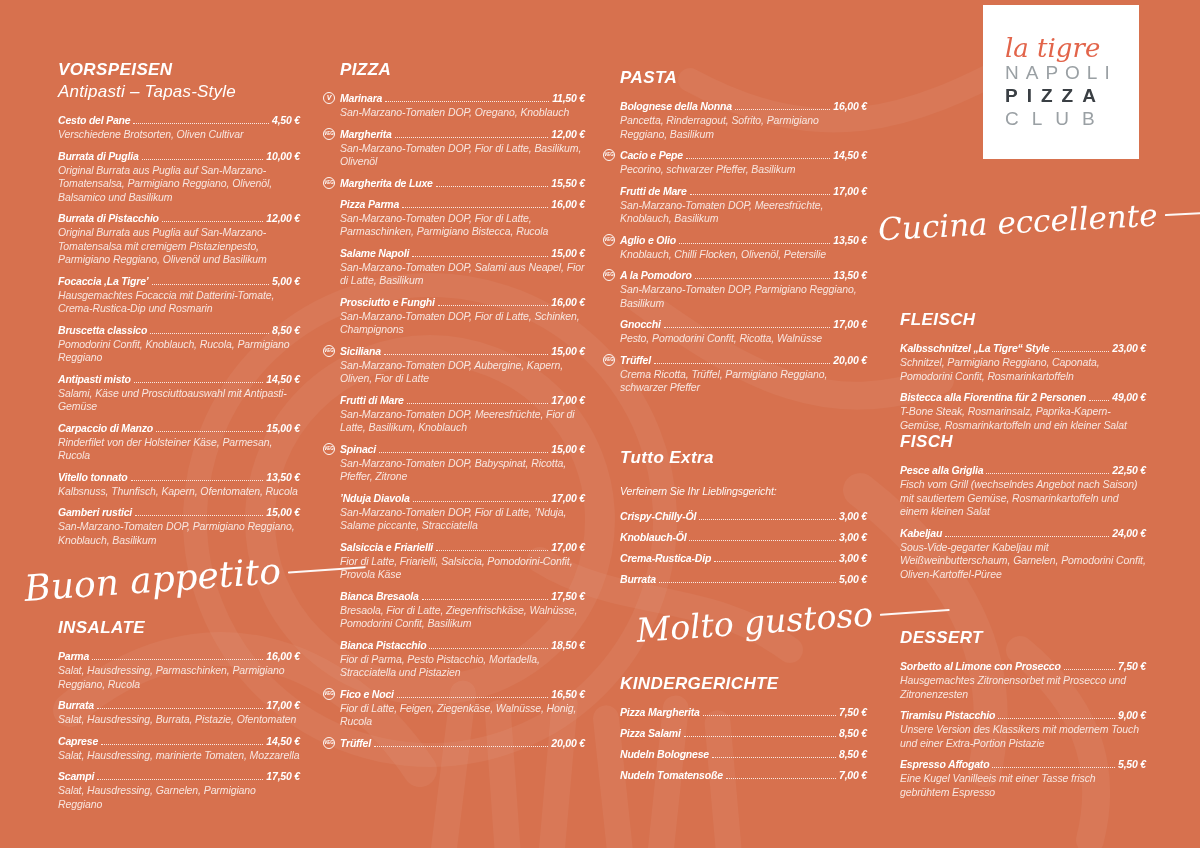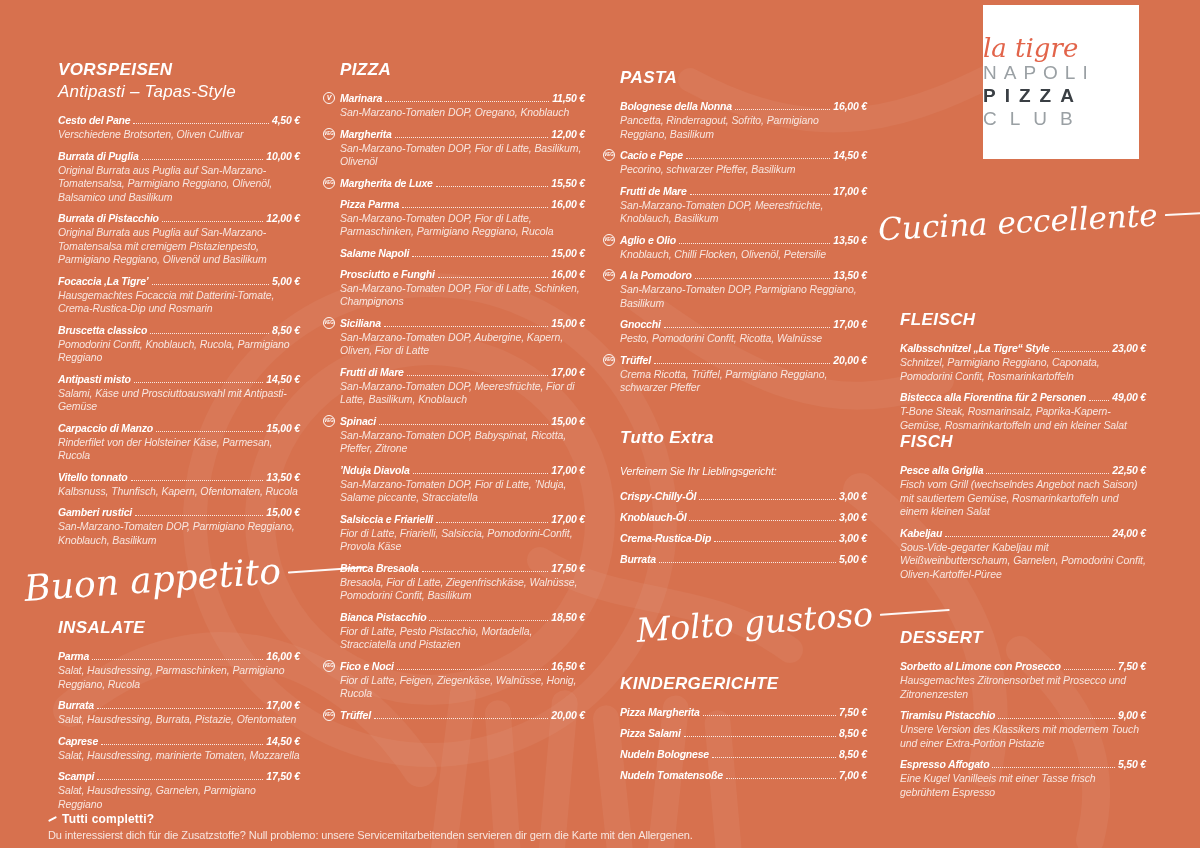--- a/index.html
+++ b/index.html
@@ -34,21 +34,21 @@
 
   .script{position:absolute; font-family:"DejaVu Serif", serif; font-style:italic;
           color:#fff; white-space:nowrap;}
   .script .swoosh{display:inline-block; height:2px; background:rgba(255,255,255,.95);
           border-radius:2px; vertical-align:9px; margin-left:7px;}
   .script-buon{left:24px; top:556px; font-size:36px; transform:rotate(-4deg);}
   .script-molto{left:636px; top:600px; font-size:33px; transform:rotate(-4deg);}
   .script-cucina{left:878px; top:202px; font-size:31px; transform:rotate(-3deg);}
 
   .logo{position:absolute; left:983px; top:5px; width:156px; height:154px; background:#fff;
-        display:flex; flex-direction:column; justify-content:center; box-sizing:border-box;}
+        display:flex; flex-direction:column; justify-content:center; padding-left:22px; box-sizing:border-box;}
   .logo-script{font-family:"DejaVu Serif", serif; font-style:italic; font-size:26px; line-height:26px; color:#e2644a;}
   .logo-word{font-size:19px; line-height:23px;}
   .logo-word.gray{color:#9aa0a4; letter-spacing:7px;}
   .logo-word.dark{color:#3a3f44; font-weight:bold; letter-spacing:9px;}
   .logo-word.club{letter-spacing:13px;}
 
   .footer{position:absolute; left:48px; top:812px; width:820px;}
   .footer-title-row{font-size:12px; font-weight:bold; letter-spacing:.2px;}
   .dash{display:inline-block; width:9px; height:2px; background:#fff; border-radius:1px;
         transform:rotate(-27deg); margin-right:5px; vertical-align:3px;}
@@ -229,28 +229,29 @@
             <span class="leader"></span>
             <span class="price">15,50 €</span>
           </div>
         </div>
         <div class="item">
           <div class="name-row">
             <span class="iname">Pizza Parma</span>
             <span class="leader"></span>
             <span class="price">16,00 €</span>
           </div>
-          <div class="desc">San-Marzano-Tomaten DOP, Fior di Latte, Parmaschinken, Parmigiano Reggiano, Rucola</div>
+          <div class="desc">San-Marzano-Tomaten DOP, Fior di Latte, Parmaschinken, Parmigiano Bistecca, Rucola</div>
         </div>
         <div class="item">
           <div class="name-row">
             <span class="iname">Salame Napoli</span>
             <span class="leader"></span>
             <span class="price">15,00 €</span>
           </div>
+          <div class="desc">San-Marzano-Tomaten DOP, Salami aus Neapel, Fior di Latte, Basilikum</div>
         </div>
         <div class="item">
           <div class="name-row">
             <span class="iname">Prosciutto e Funghi</span>
             <span class="leader"></span>
             <span class="price">16,00 €</span>
           </div>
           <div class="desc">San-Marzano-Tomaten DOP, Fior di Latte, Schinken, Champignons</div>
         </div>
         <div class="item">
@@ -302,21 +303,21 @@
             <span class="price">17,50 €</span>
           </div>
           <div class="desc">Bresaola, Fior di Latte, Ziegenfrischkäse, Walnüsse, Pomodorini Confit, Basilikum</div>
         </div>
         <div class="item">
           <div class="name-row">
             <span class="iname">Bianca Pistacchio</span>
             <span class="leader"></span>
             <span class="price">18,50 €</span>
           </div>
-          <div class="desc">Fior di Latte, Pesto Pistacchio, Mortadella, Stracciatella und Pistazien</div>
+          <div class="desc">Fior di Parma, Pesto Pistacchio, Mortadella, Stracciatella und Pistazien</div>
         </div>
         <div class="item">
           <div class="name-row">
             <span class="badge vegetarian">VEG</span>
             <span class="iname">Fico e Noci</span>
             <span class="leader"></span>
             <span class="price">16,50 €</span>
           </div>
           <div class="desc">Fior di Latte, Feigen, Ziegenkäse, Walnüsse, Honig, Rucola</div>
         </div>
@@ -390,21 +391,21 @@
             <span class="badge vegetarian">VEG</span>
             <span class="iname">Trüffel</span>
             <span class="leader"></span>
             <span class="price">20,00 €</span>
           </div>
           <div class="desc">Crema Ricotta, Trüffel, Parmigiano Reggiano, schwarzer Pfeffer</div>
         </div>
       </div>
   </div>
 
-  <div class="col sparse" style="left:620px; top:428px; width:247px;">
+  <div class="col sparse" style="left:620px; top:448px; width:247px;">
     <div class="sec-title">Tutto Extra</div>
     <div class="sec-intro">Verfeinern Sie Ihr Lieblingsgericht:</div>
     <div class="items">
         <div class="item">
           <div class="name-row">
             <span class="iname">Crispy-Chilly-Öl</span>
             <span class="leader"></span>
             <span class="price">3,00 €</span>
           </div>
         </div>
@@ -548,18 +549,14 @@
           <div class="name-row">
             <span class="iname">Espresso Affogato</span>
             <span class="leader"></span>
             <span class="price">5,50 €</span>
           </div>
           <div class="desc">Eine Kugel Vanilleeis mit einer Tasse frisch gebrühtem Espresso</div>
         </div>
       </div>
   </div>
 
-  <div class="footer">
-    <div class="footer-title-row"><span class="dash"></span><span>Tutti completti?</span></div>
-    <div class="footer-text">Du interessierst dich für die Zusatzstoffe? Null problemo: unsere Servicemitarbeitenden servieren dir gern die Karte mit den Allergenen.</div>
-  </div>
 
 </div>
 
 </body></html>

